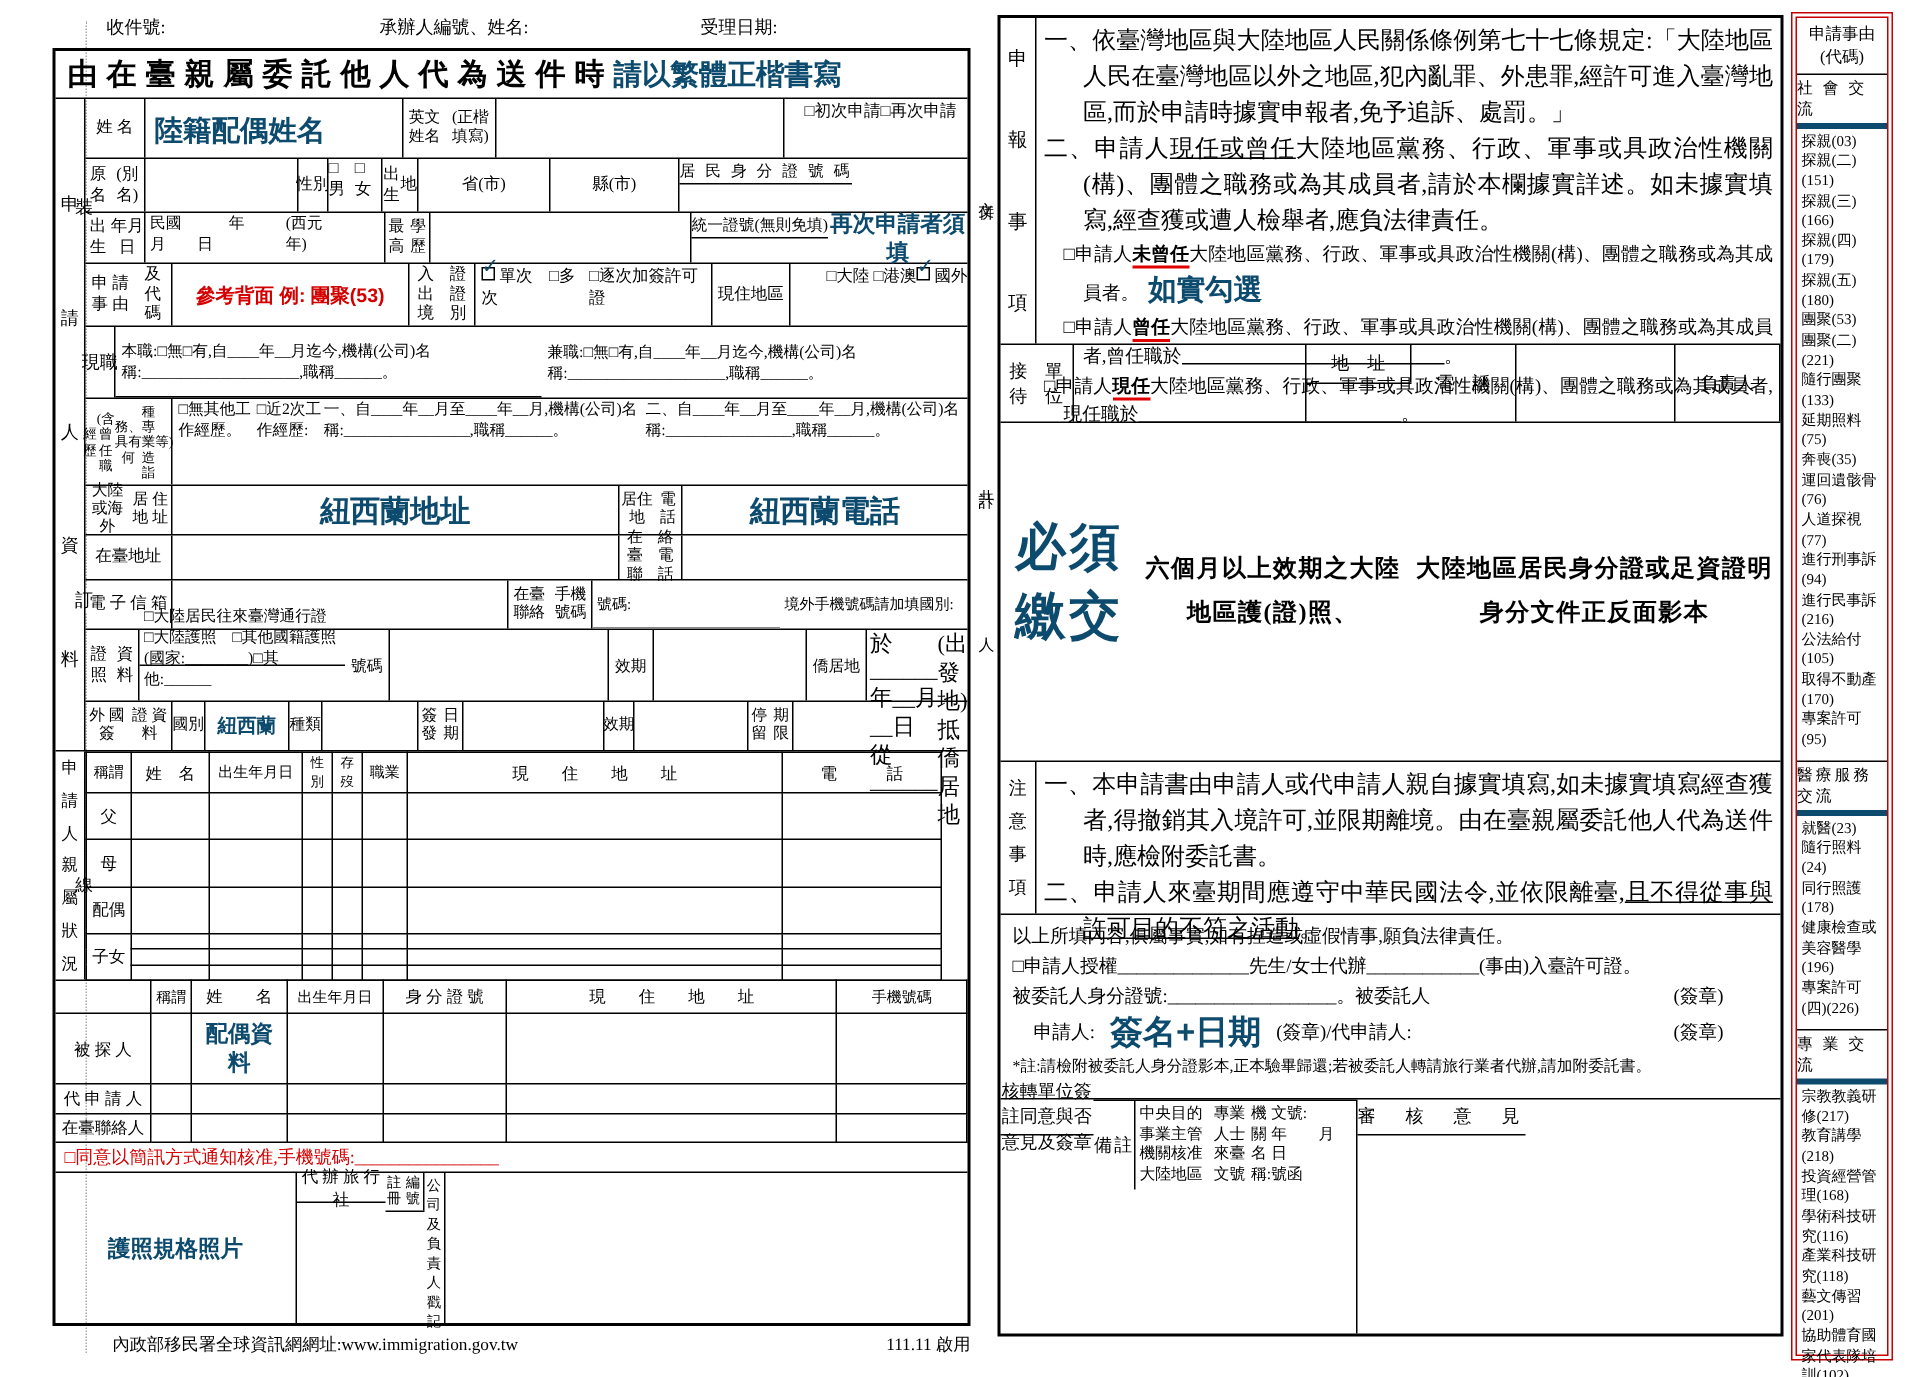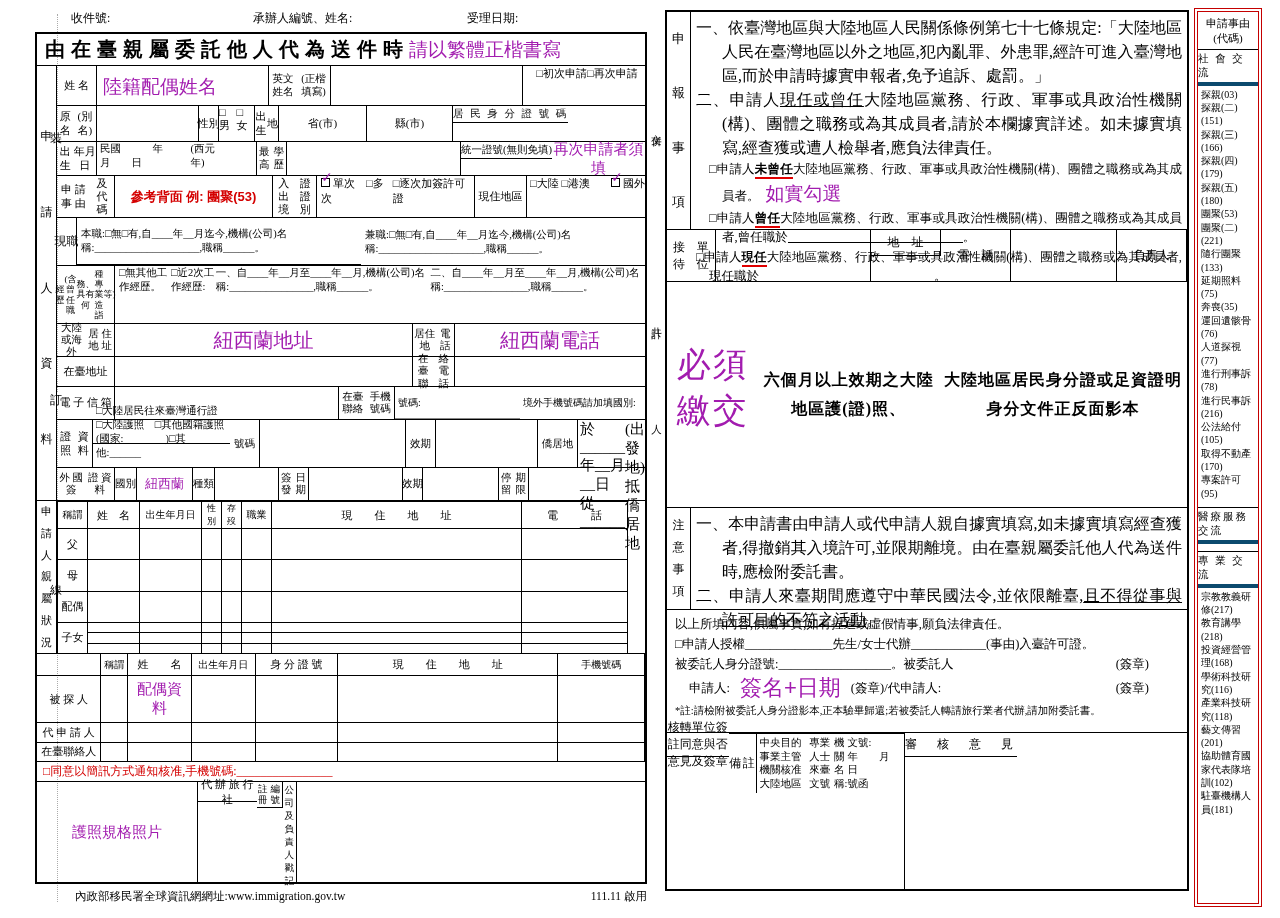--- a/index.html
+++ b/index.html
@@ -6,21 +6,21 @@
 html,body{width:1280px;height:918px;background:#fff;overflow:hidden}
 body{position:relative;font-family:"Liberation Serif","DejaVu Serif",serif;color:#000;font-size:11px}
 .abs{position:absolute}
 .flex{display:flex}
 .col{display:flex;flex-direction:row}
 .ctr{display:flex;align-items:center;justify-content:center;text-align:center}
 .bb{border-bottom:1px solid #000}
 .br{border-right:1px solid #000}
 .bt{border-top:1px solid #000}
 .box2{border:2px solid #000}
-.blue{color:#a21caf;font-family:"Liberation Sans","DejaVu Sans",sans-serif;font-weight:normal}
+.blue{color:#0c4a6e;font-family:"Liberation Sans","DejaVu Sans",sans-serif;font-weight:bold}
 .red{color:#d40000}
 .sans{font-family:"Liberation Sans","DejaVu Sans",sans-serif}
 .vstrip{width:20px;display:flex;flex-direction:column;align-items:center;font-size:12px}
 .fill{position:relative}
 .lab{font-size:10.5px;line-height:1.15}
 .lab2{font-size:11px;line-height:1.2}
 .opt{white-space:nowrap}
 .cbwrap{position:relative;display:inline-block;width:12px;height:11px;vertical-align:-1px}
 .cbx{position:absolute;left:0;top:1px;width:9px;height:9px;border:1px solid #000}
 .vchk{position:absolute;left:0;top:-7px;font-size:14px;line-height:1}
@@ -153,21 +153,21 @@
             </div>
           <div class="br ctr col lab2" style="width:44px">
               <span>入出境</span>
               <span>證證別</span>
             </div>
           <div class="br col" style="width:158px;justify-content:center;font-size:11px;padding-left:4px">
             <div><span class="opt"><span class="cbwrap"><span class="cbx"></span><span class="vchk blue">✓</span></span><span>單次</span></span>　<span>□多次</span></div>
             <div>□逐次加簽許可證</div>
           </div>
           <div class="br ctr lab2" style="width:52px">現住地區</div>
-          <div class="col" style="flex:1;justify-content:space-between;font-size:11px;padding-left:3px">
+          <div class="col" style="flex:1;justify-content:flex-end;font-size:11px;padding-left:3px">
             <div><span>□大陸</span> <span>□港澳</span></div>
             <div><span class="opt"><span class="cbwrap"><span class="cbx"></span><span class="vchk blue">✓</span></span><span>國外</span></span></div>
           </div>
         </div>
 
         <div class="flex bb" style="height:48px">
           <div class="br ctr col" style="width:20px;font-size:12px">
               <span>現</span>
               <span>職</span>
             </div>
@@ -575,30 +575,37 @@
         <div class="sb-item">探親(三)(166)</div>
         <div class="sb-item">探親(四)(179)</div>
         <div class="sb-item">探親(五)(180)</div>
         <div class="sb-item">團聚(53)</div>
         <div class="sb-item">團聚(二)(221)</div>
         <div class="sb-item">隨行團聚(133)</div>
         <div class="sb-item">延期照料(75)</div>
         <div class="sb-item">奔喪(35)</div>
         <div class="sb-item">運回遺骸骨(76)</div>
         <div class="sb-item">人道探視(77)</div>
-        <div class="sb-item">進行刑事訴(78)</div>
+        <div class="sb-item">進行刑事訴(94)</div>
         <div class="sb-item">進行民事訴(216)</div>
         <div class="sb-item">公法給付(105)</div>
         <div class="sb-item">取得不動產(170)</div>
         <div class="sb-item">專案許可(95)</div>
       </div>
   </div>
 
   <div>
     <div class="sb-h">醫療服務交流</div>
+    <div class="sb-items">
+        <div class="sb-item">就醫(23)</div>
+        <div class="sb-item">隨行照料(24)</div>
+        <div class="sb-item">同行照護(178)</div>
+        <div class="sb-item">健康檢查或美容醫學(196)</div>
+        <div class="sb-item">專案許可(四)(226)</div>
+      </div>
   </div>
 
   <div>
     <div class="sb-h">專 業 交 流</div>
     <div class="sb-items">
         <div class="sb-item">宗教教義研修(217)</div>
         <div class="sb-item">教育講學(218)</div>
         <div class="sb-item">投資經營管理(168)</div>
         <div class="sb-item">學術科技研究(116)</div>
         <div class="sb-item">產業科技研究(118)</div>

